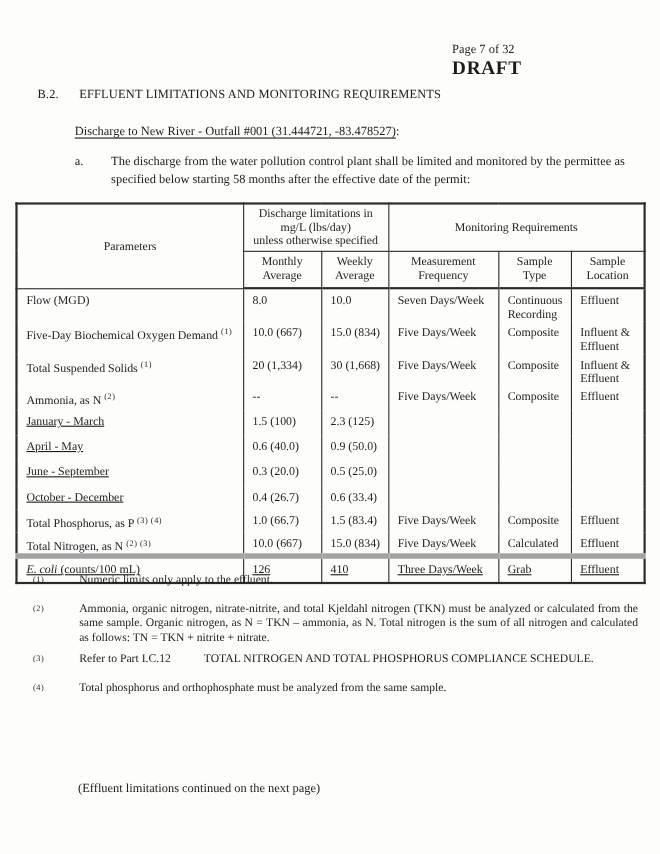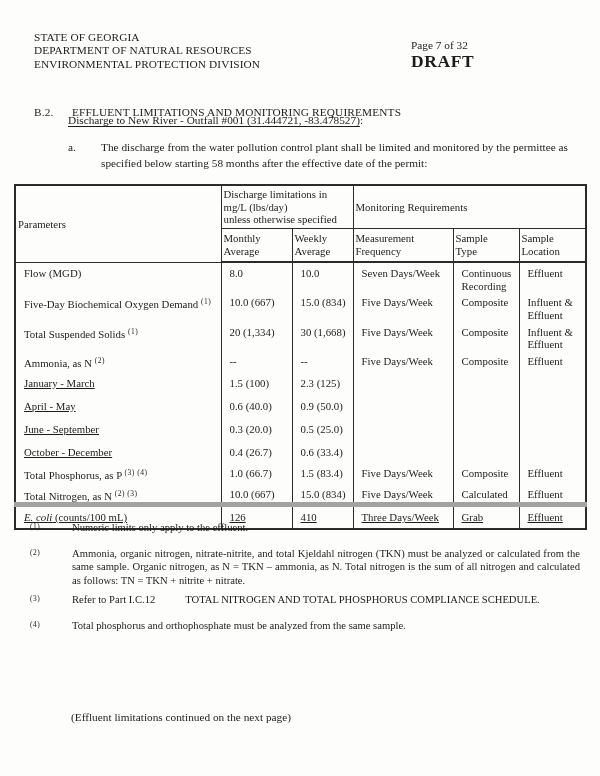--- a/index.html
+++ b/index.html
@@ -22,21 +22,21 @@
     position: absolute; left: 411px; top: 38px; width: 167px;
     font-size: 11.3px; line-height: 15px;
   }
   .page-draft-row { display: flex; justify-content: space-between; align-items: baseline; flex-direction: column; }
   .draft {
     font-size: 17.5px; font-weight: bold; letter-spacing: 0.6px; line-height: 17px;
   }
 
   
   .section-heading {
-    position: absolute; left: 34px; top: 106px;
+    position: absolute; left: 34px; top: 80px;
     display: flex; font-size: 11.3px; letter-spacing: 0.15px;
   }
   .section-number { width: 38px; }
 
   .discharge-line {
     position: absolute; left: 68px; top: 114px; font-size: 11.3px;
   }
   .discharge-line .u { text-decoration: underline; text-underline-offset: 2px; }
 
   
@@ -52,21 +52,21 @@
     position: absolute; left: 14px; top: 184px; width: 571px;
     border-collapse: collapse; table-layout: fixed;
     font-size: 10.8px; line-height: 12.6px;
     border: 2px solid #2b2b2b;
   }
   table.limits th, table.limits td {
     border-left: 1px solid #2b2b2b; border-right: 1px solid #2b2b2b;
     white-space: pre-line;
     font-weight: normal;
   }
-  th.hdr { text-align: left; vertical-align: middle; padding: 2px; }
+  th.hdr { text-align: center; vertical-align: middle; padding: 2px; }
   tr.hdr-row-1 th { border-bottom: 1px solid #2b2b2b; height: 43px; }
   tr.hdr-row-2 th { border-bottom: 2px solid #2b2b2b; height: 34px; }
   th.parameters-hdr { border-bottom: 2px solid #2b2b2b; }
   table.limits td {
     vertical-align: top; padding: 4px 4px 0 8px; text-align: left;
   }
   tr.row-flow td      { height: 27px; }
   tr.row-bod td       { height: 25px; }
   tr.row-tss td       { height: 24px; }
   tr.row-ammonia td   { height: 22px; }
@@ -96,25 +96,20 @@
   
   .continuation-note {
     position: absolute; left: 71px; top: 711px; font-size: 11.3px;
   }
 </style>
 </head>
 <body>
 
 <div class="page">
 
-  <div class="agency-block">
-    <div>STATE OF GEORGIA</div>
-    <div>DEPARTMENT OF NATURAL RESOURCES</div>
-    <div>ENVIRONMENTAL PROTECTION DIVISION</div>
-  </div>
 
   <div class="header-right">
     <div class="page-draft-row">
       <span>Page 7 of 32</span>
       <span class="draft">DRAFT</span>
     </div>
   </div>
 
   <div class="section-heading">
     <span class="section-number">B.2.</span>

